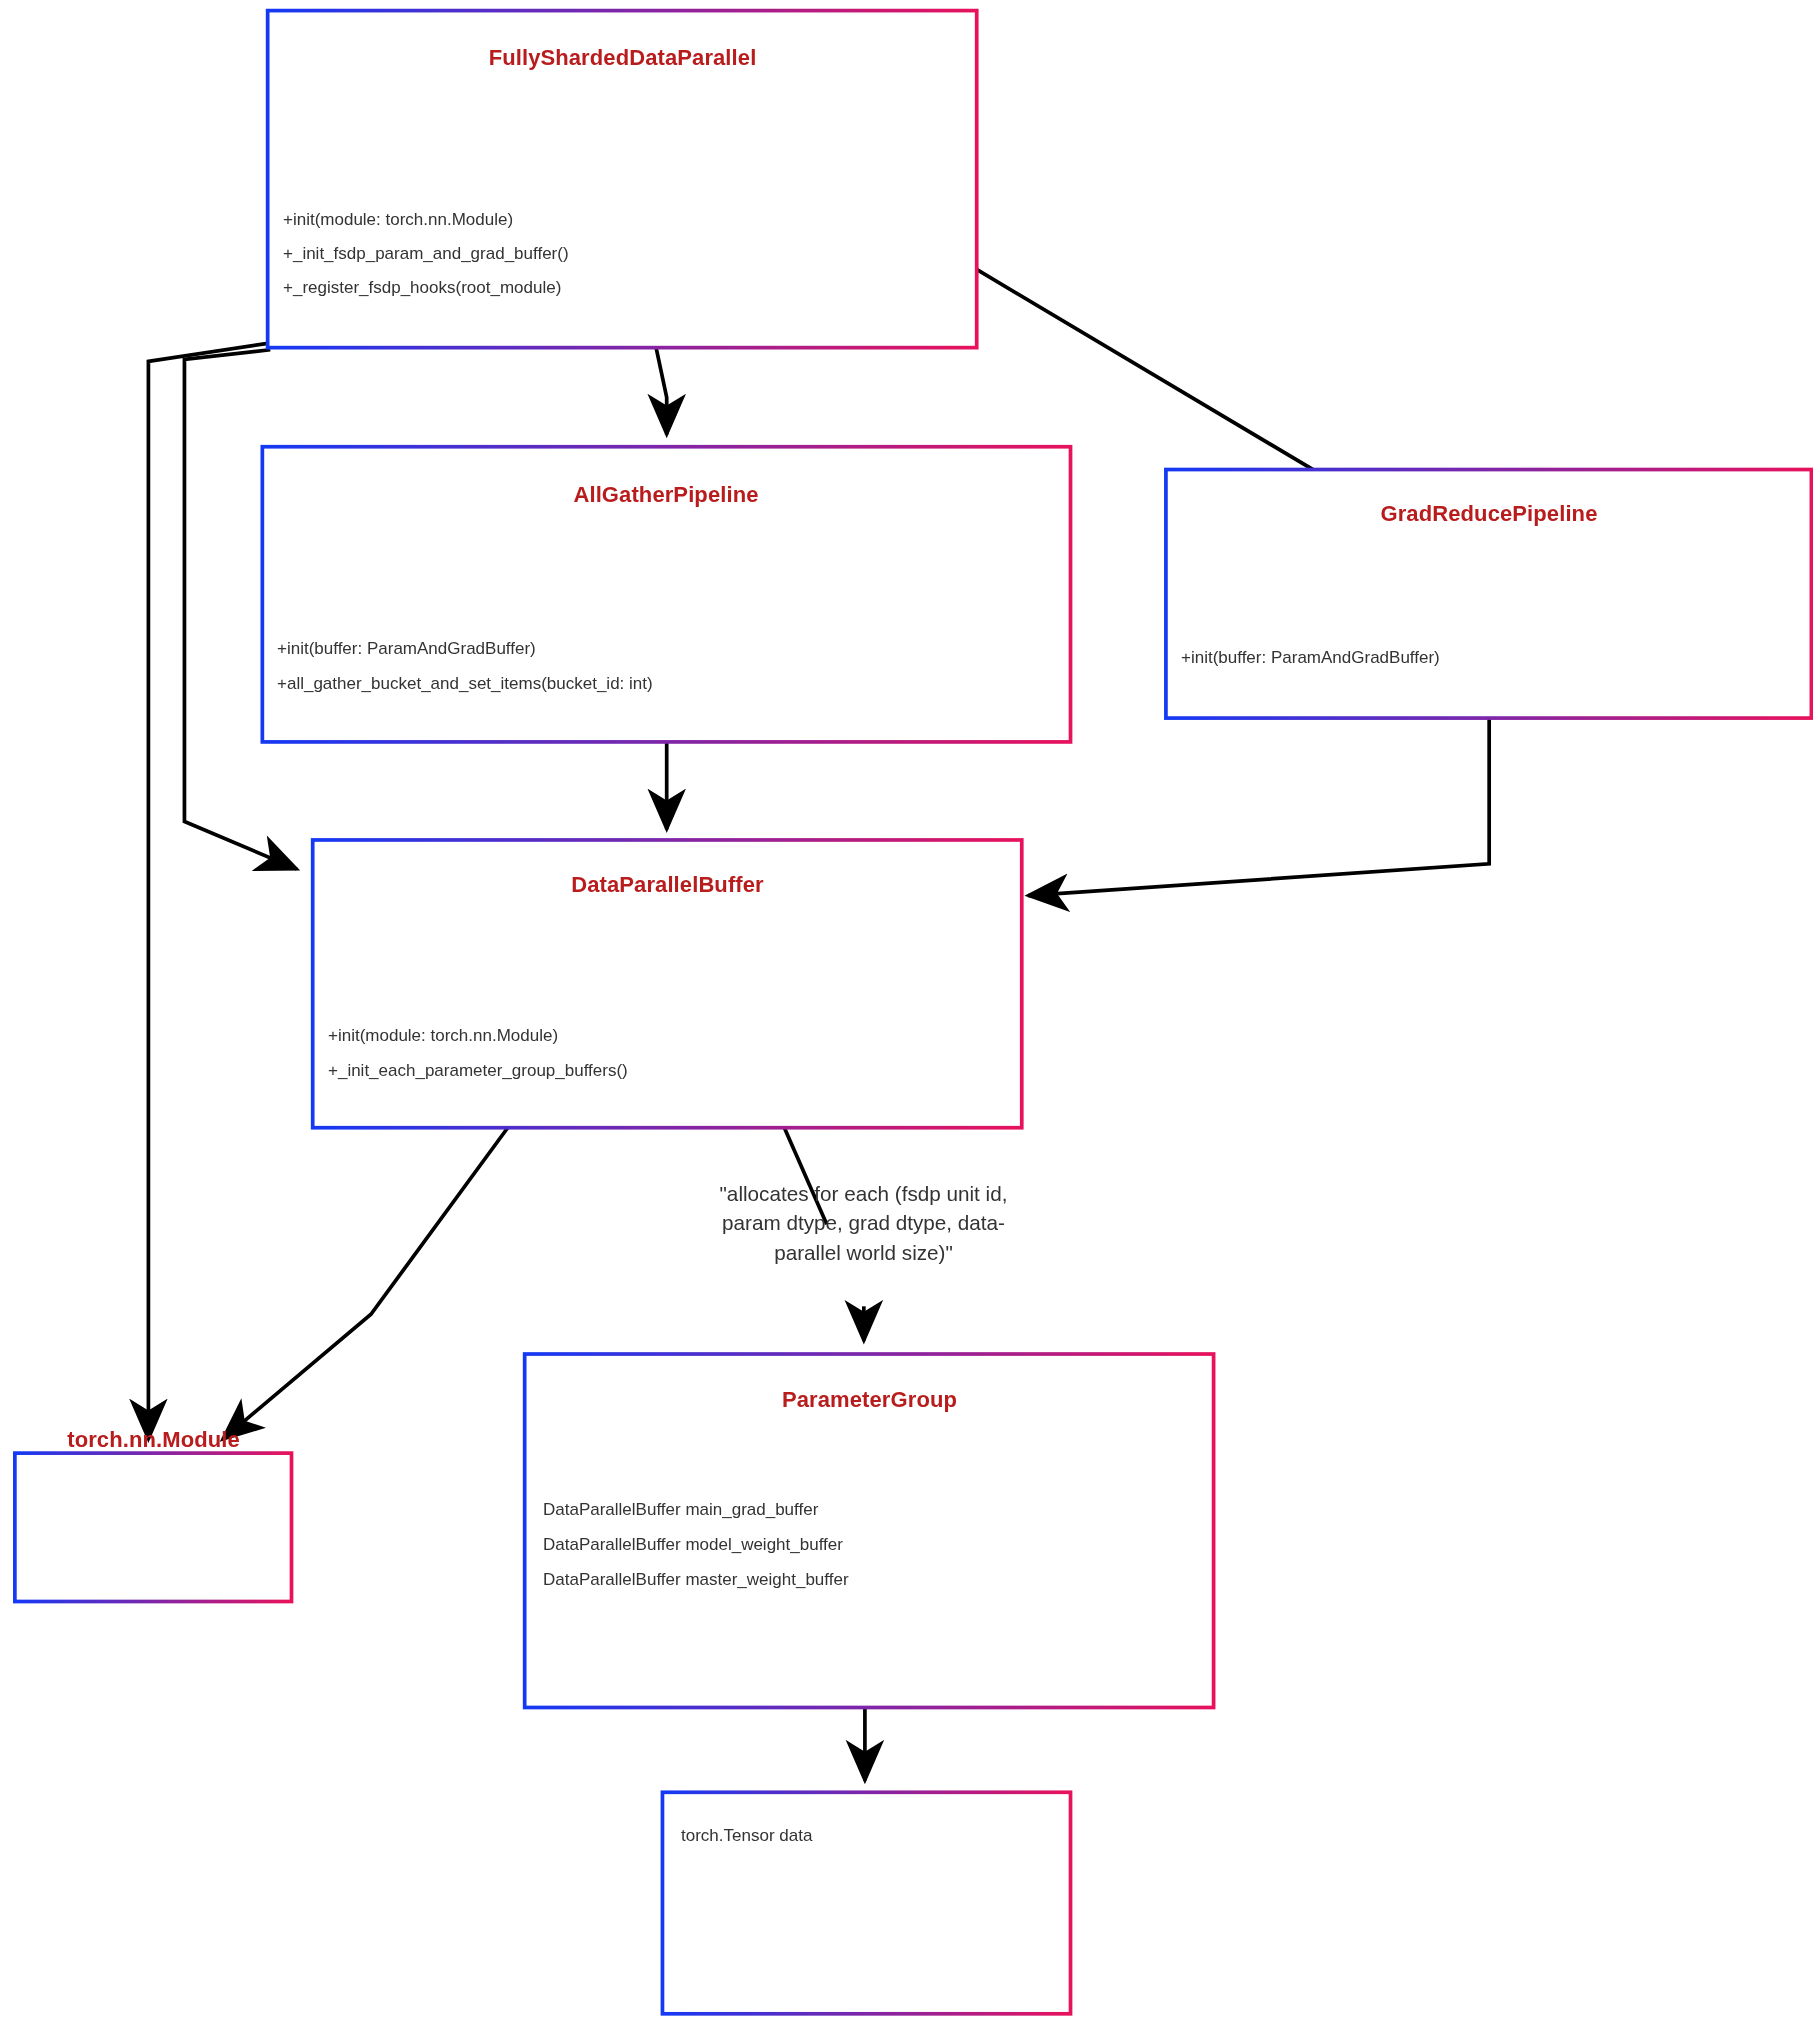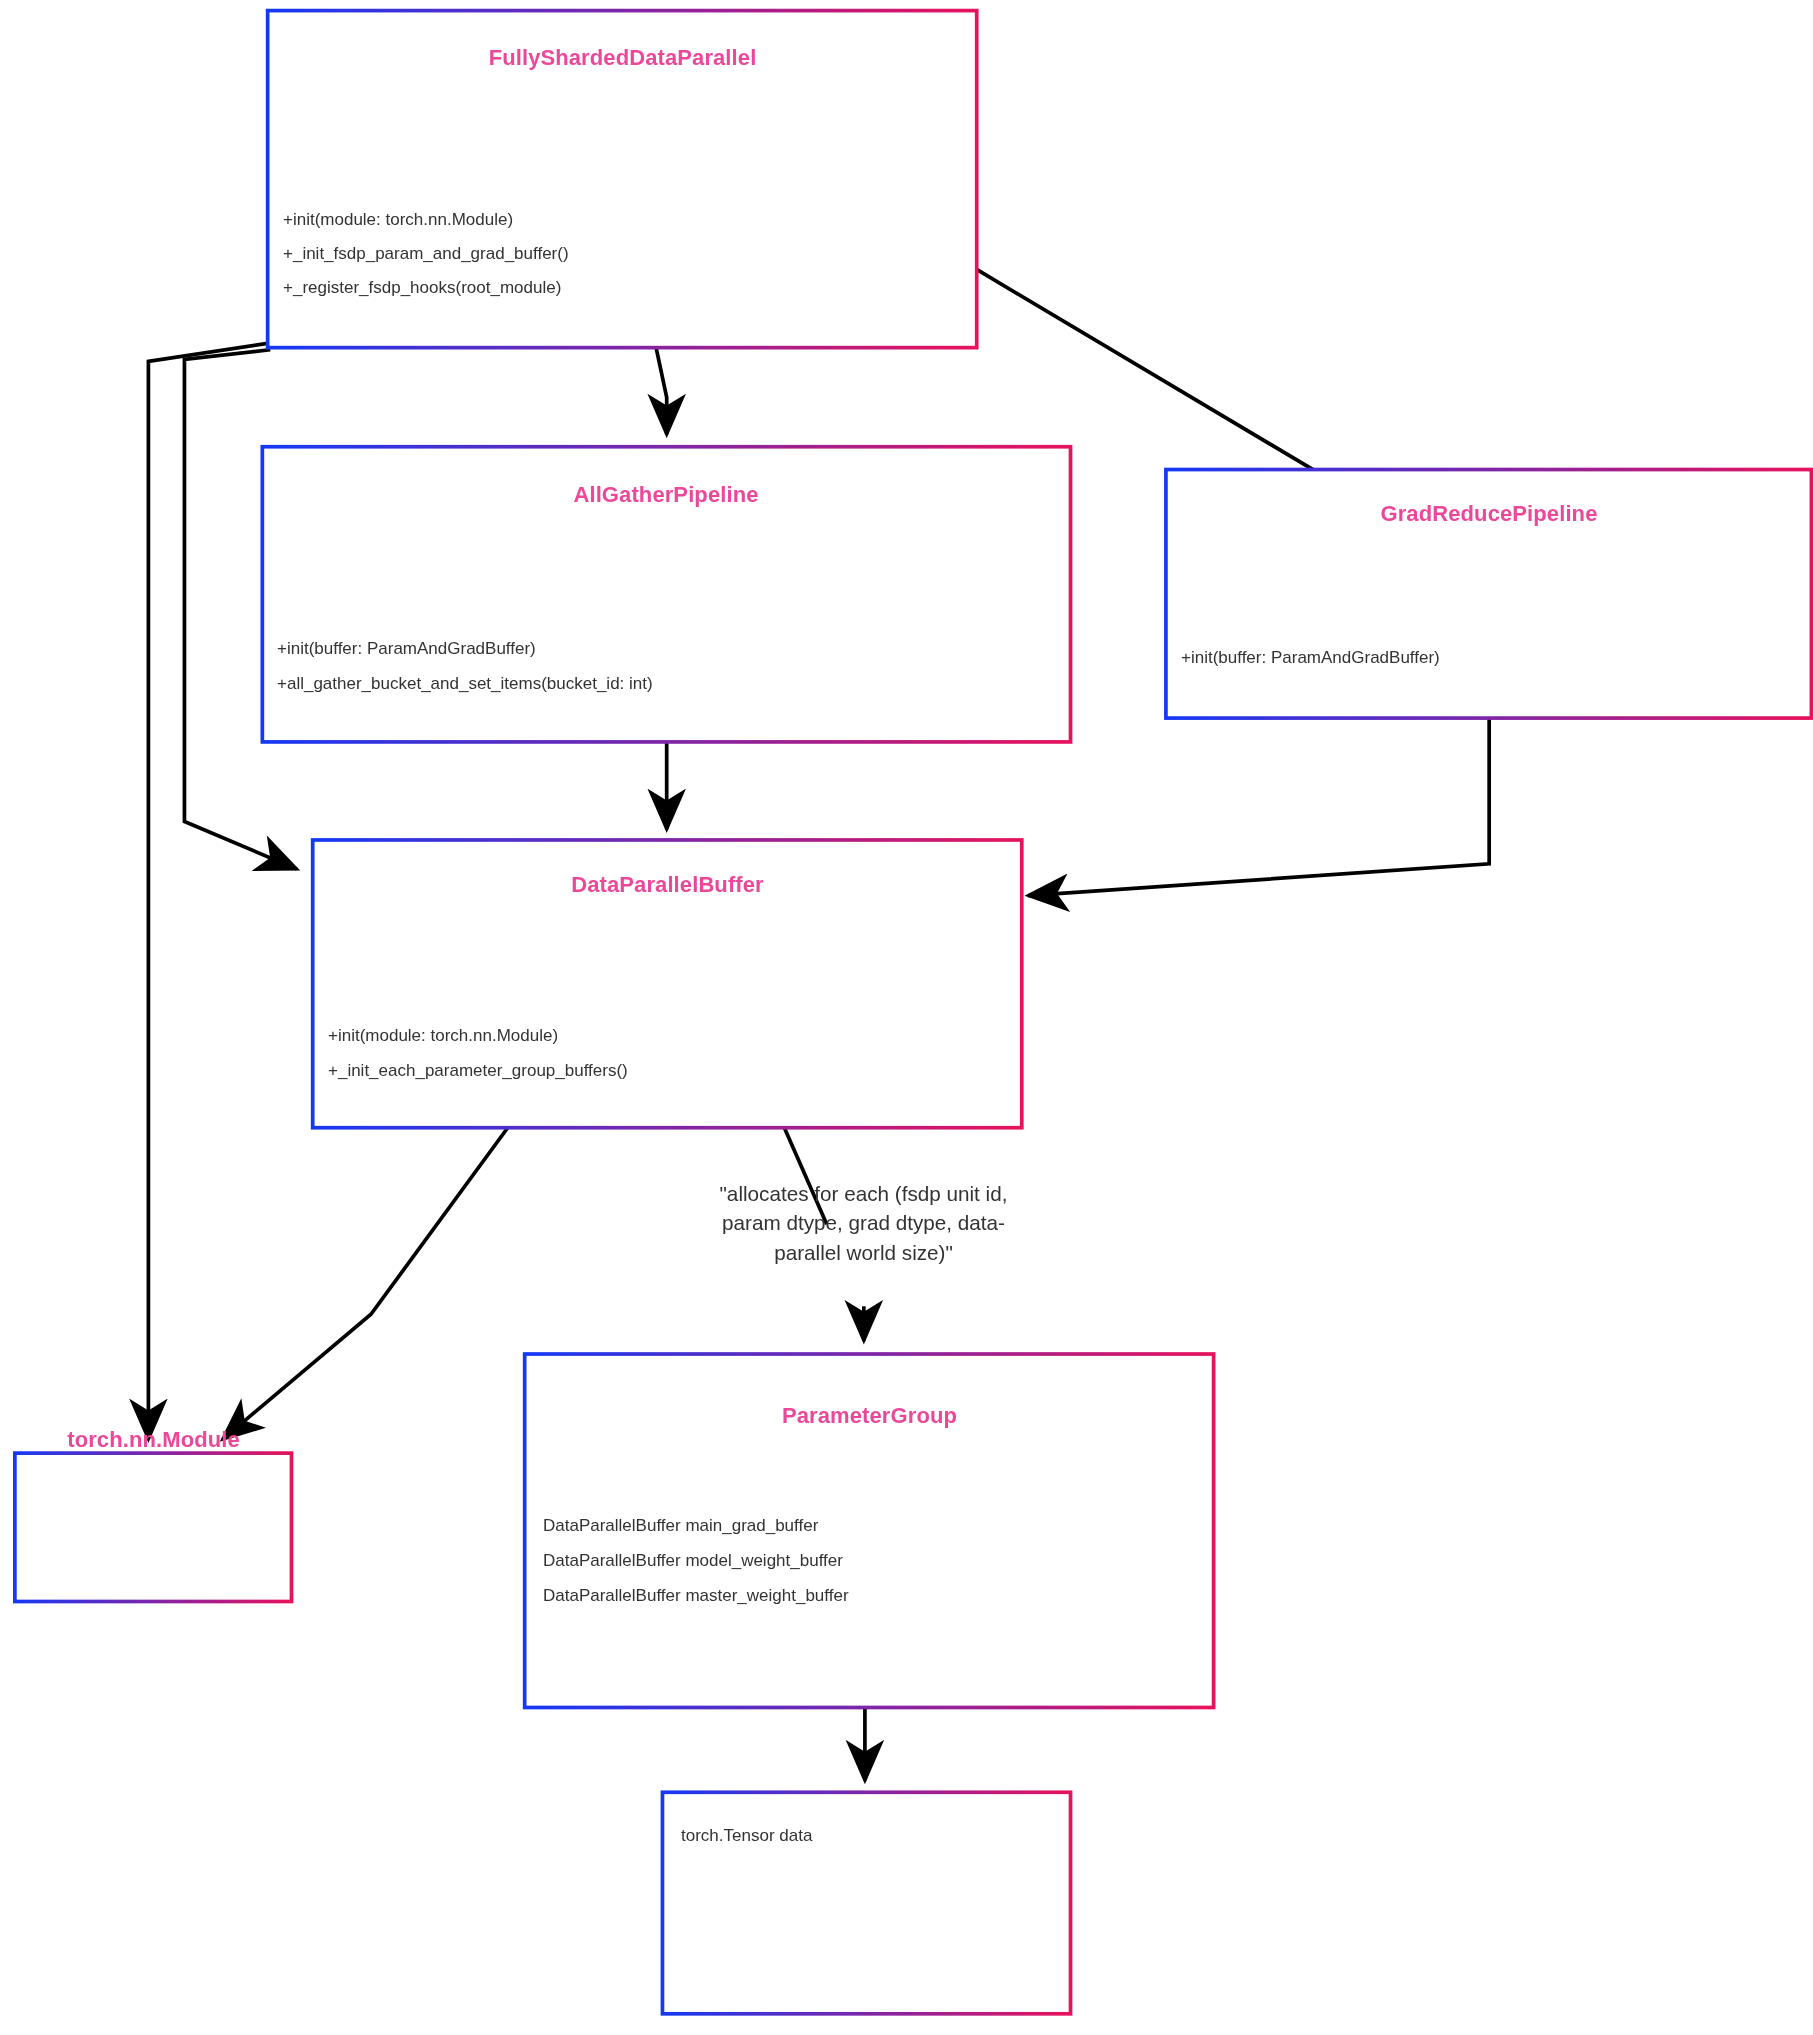--- a/index.html
+++ b/index.html
@@ -10,21 +10,21 @@
     background:#ffffff;
     font-family:"Liberation Sans", sans-serif;
     overflow:hidden;
   }
   svg.layer{position:absolute;left:0;top:0;width:1813px;height:2035px;}
   .uml-box{position:absolute;box-sizing:border-box;}
   .uml-box .seg{position:relative;box-sizing:border-box;}
   .cls-title{
     font-weight:bold;
     font-size:22px;
-    color:#ec4899;
+    color:#b91c1c;
     text-align:center;
     letter-spacing:0.1px;
     width:100%;
   }
   .row-text{
     font-size:17px;
     color:#333333;
     text-align:left;
     white-space:nowrap;
   }
@@ -167,21 +167,21 @@
 
   <div class="uml-box" style="left:15px;top:1399px;width:277px;height:148px;">
     <div class="seg flexmid" style="height:82px;justify-content:center;">
       <span class="cls-title">torch.nn.Module</span>
     </div>
     <div class="seg" style="height:35px;"></div>
     <div class="seg" style="height:32px;"></div>
   </div>
 
   <div class="uml-box" style="left:525px;top:1354px;width:689px;height:354px;">
-    <div class="seg flexmid" style="height:91px;justify-content:flex-start;margin-top:16px;">
+    <div class="seg flexmid" style="height:91px;justify-content:flex-start;">
       <span class="cls-title">ParameterGroup</span>
     </div>
     <div class="seg flexcol" style="height:199px;padding:0 0 0 18px;gap:15px;">
       <div class="row-text">DataParallelBuffer main_grad_buffer</div>
       <div class="row-text">DataParallelBuffer model_weight_buffer</div>
       <div class="row-text">DataParallelBuffer master_weight_buffer</div>
     </div>
     <div class="seg" style="height:63px;"></div>
   </div>
 

